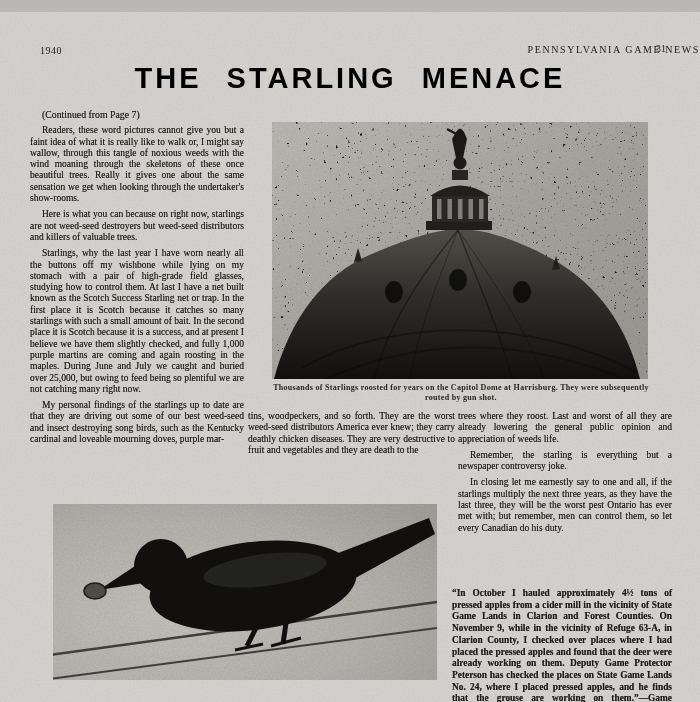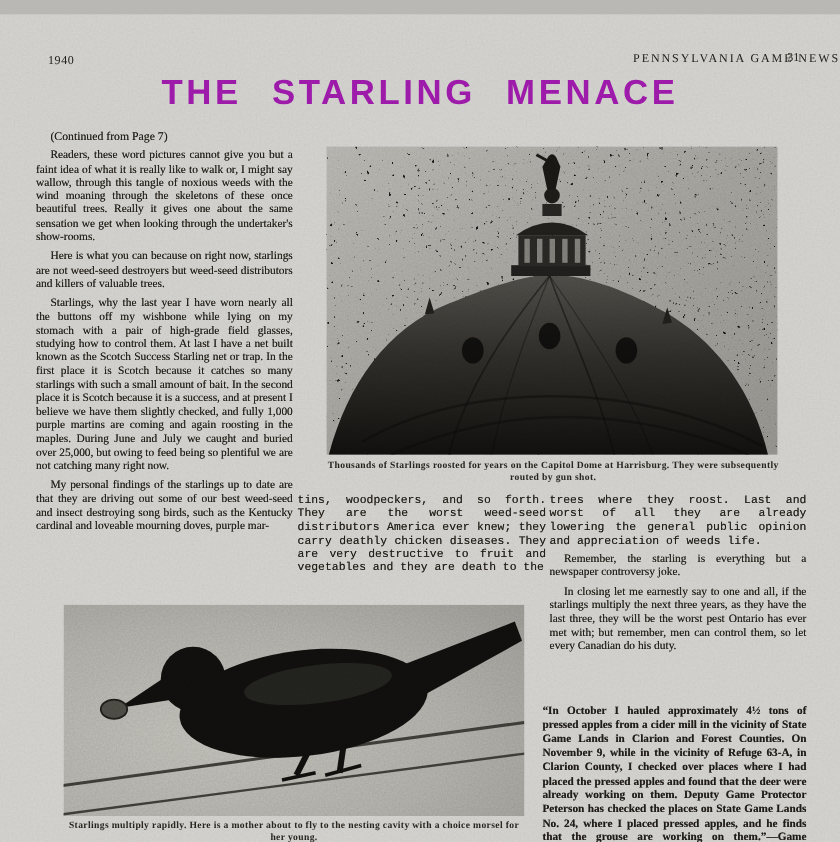--- a/index.html
+++ b/index.html
@@ -12,28 +12,28 @@
 
   
   .hdr-year{position:absolute;left:40px;top:33px;font-size:10px;letter-spacing:.5px;}
   .hdr-mast{position:absolute;left:0;right:0;top:32px;text-align:right;font-size:10px;letter-spacing:1.6px;}
   .hdr-page{position:absolute;right:34px;top:31px;font-size:10px;}
 
   
   .title{
     position:absolute;left:0;right:0;top:50px;margin:0;text-align:center;
     font-family:"Liberation Sans", sans-serif;font-weight:bold;font-size:29px;
-    letter-spacing:3px;word-spacing:14px;color:#a21caf;
+    letter-spacing:3px;word-spacing:14px;color:#000000;
   }
 
   
   .col{position:absolute;font-size:9.5px;line-height:11.3px;text-align:justify;
        text-shadow:0 0 .4px rgba(36,32,25,.65);}
   .col p{margin:0 0 5px 0;text-indent:12px;}
-  .col p.noind{text-indent:0;font-family:Liberation Mono, monospace;}
+  .col p.noind{text-indent:0;}
   .col1{left:30px;top:97px;width:214px;}
   .col2{left:248px;top:399px;width:207px;}
   .col3{left:458px;top:399px;width:214px;}
   .cont-note{text-align:left;text-indent:0;margin:0 0 5px 0;font-size:9.8px;}
 
   .quote{
     position:absolute;left:452px;top:576px;width:220px;
     font-size:9.4px;line-height:11.7px;font-weight:bold;text-align:justify;
     color:#211d18;text-shadow:0 0 .4px rgba(33,29,24,.6);
   }
@@ -163,21 +163,20 @@
         <path d="M206,118 L194,142" stroke="#131210" stroke-width="5" fill="none"></path>
         <path d="M234,112 L230,140" stroke="#131210" stroke-width="5" fill="none"></path>
         <path d="M182,146 L210,140" stroke="#131210" stroke-width="3" fill="none"></path>
         <path d="M218,142 L248,134" stroke="#131210" stroke-width="3" fill="none"></path>
       </g>
       <ellipse cx="42" cy="87" rx="11" ry="8" fill="#55534c" stroke="#23221e" stroke-width="1.5"></ellipse>
       <ellipse cx="212" cy="66" rx="62" ry="16" fill="#6e6c66" opacity="0.22" transform="rotate(-7 212 66)"></ellipse>
       <rect width="384" height="176" filter="url(#grainB)" opacity="0.2"></rect>
     </svg>
   </figure>
-  <figcaption class="caption cap-bird">Starlings multiply rapidly. Here is a mother about to fly to the nesting cavity with a choice morsel for her young.</figcaption>
 
   <div class="end-rule"></div>
 
   <svg class="page-grain">
     <defs>
       <filter id="pgrain" x="0" y="0" width="100%" height="100%">
         <feTurbulence type="fractalNoise" baseFrequency="0.6" numOctaves="2" seed="21"></feTurbulence>
         <feColorMatrix type="matrix" values="0 0 0 0 0  0 0 0 0 0  0 0 0 0 0  0 0 0 0.9 0"></feColorMatrix>
       </filter>
     </defs>

